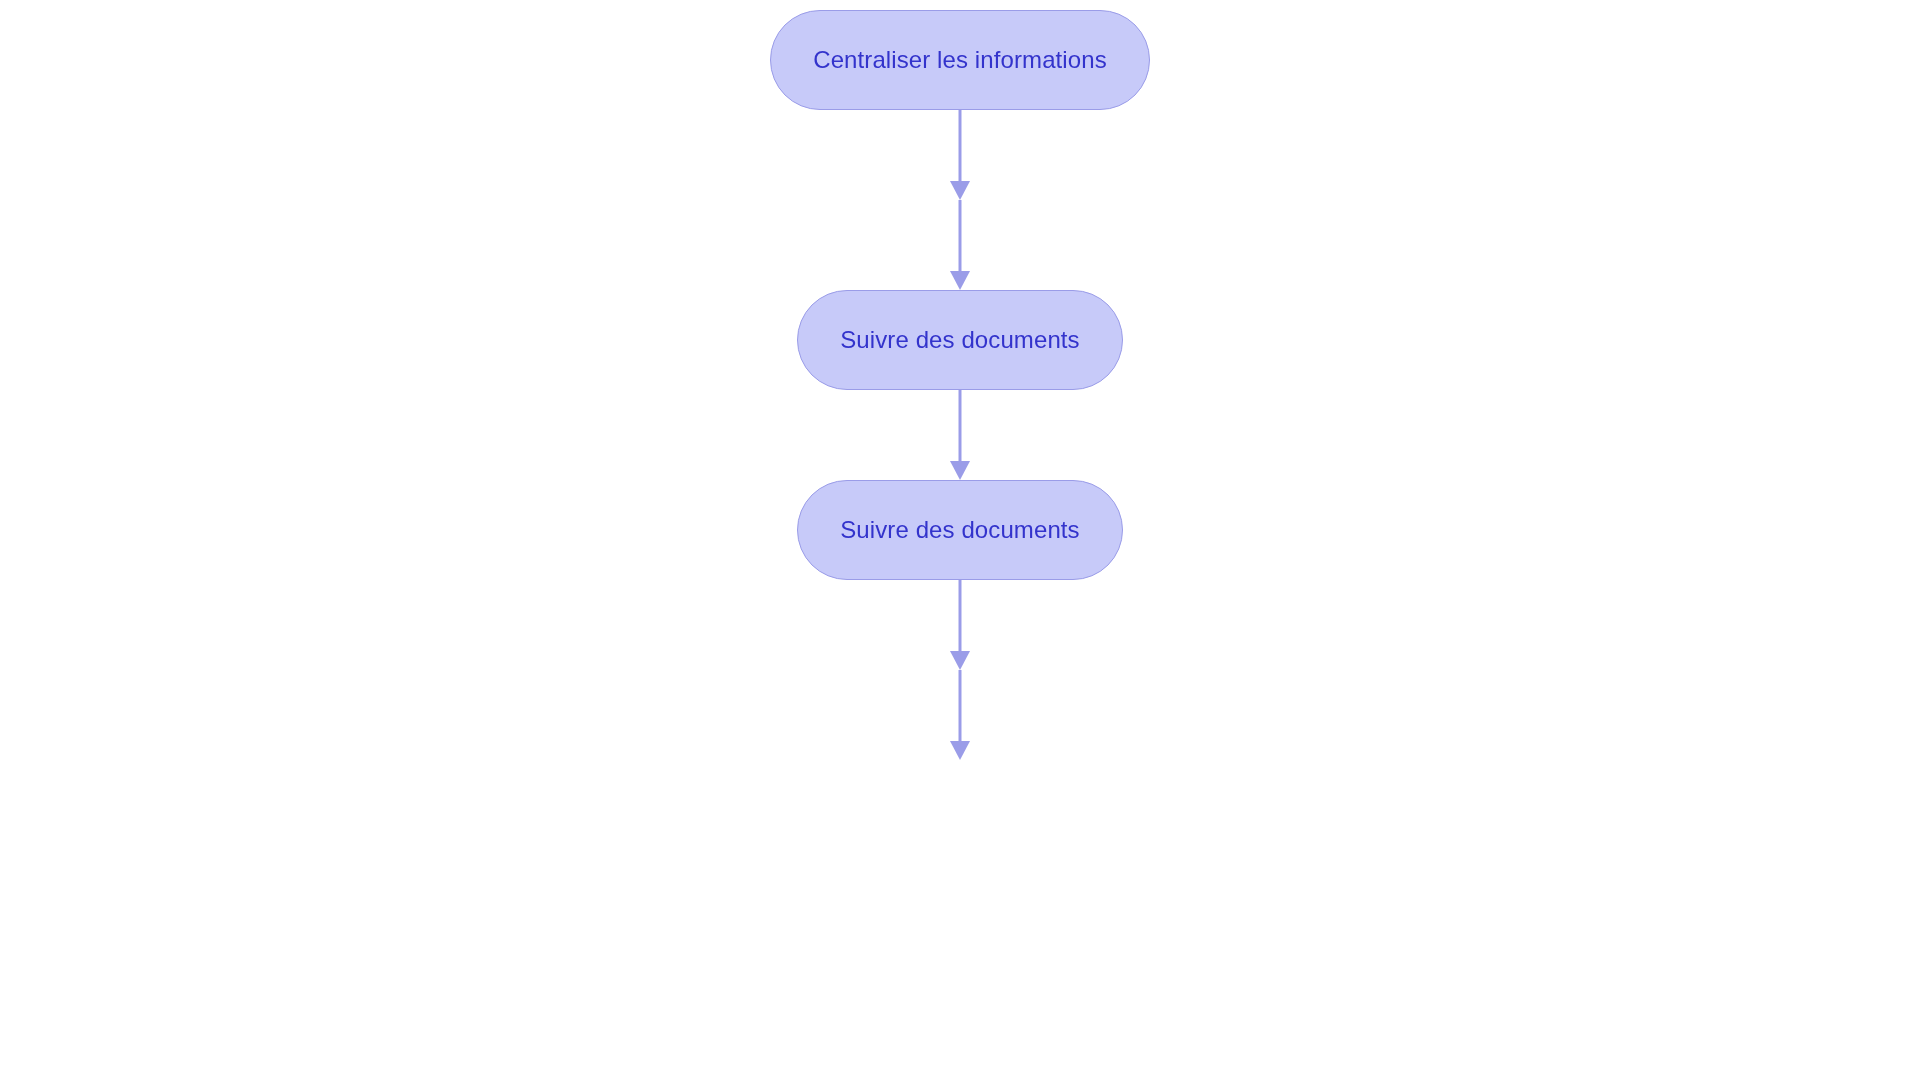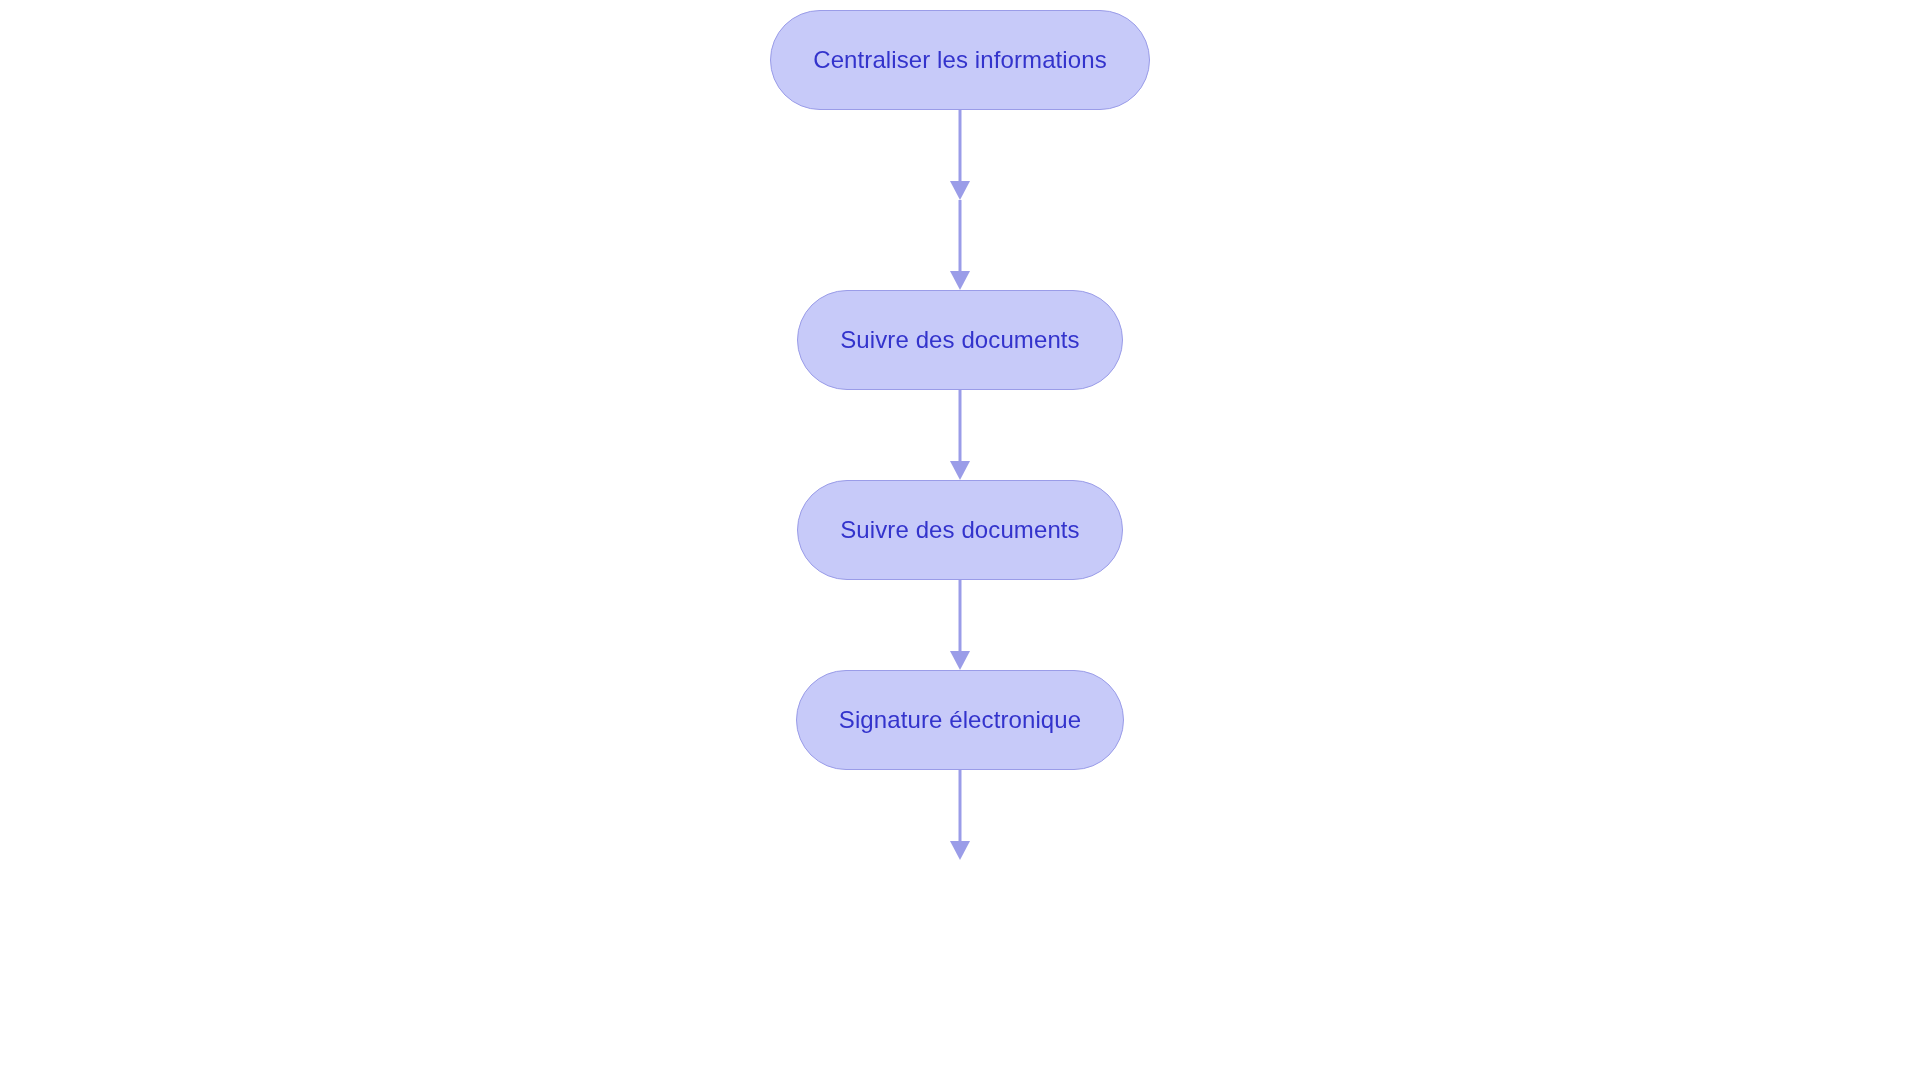--- a/index.html
+++ b/index.html
@@ -102,23 +102,20 @@
       <span class="node-label">Suivre des documents</span>
     </div>
 
     <span class="connector">
       <svg width="24" height="90" viewBox="0 0 24 90" aria-hidden="true">
         <line x1="12" y1="0" x2="12" y2="73" stroke="#9a9ce8" stroke-width="3"></line>
         <polygon points="12,90 2,71 22,71" fill="#9a9ce8"></polygon>
       </svg>
     </span>
 
-    <div class="node">
-      <span class="node-label">Signature électronique</span>
-    </div>
 
     <span class="connector">
       <svg width="24" height="90" viewBox="0 0 24 90" aria-hidden="true">
         <line x1="12" y1="0" x2="12" y2="73" stroke="#9a9ce8" stroke-width="3"></line>
         <polygon points="12,90 2,71 22,71" fill="#9a9ce8"></polygon>
       </svg>
     </span>
 
 
   </div>

